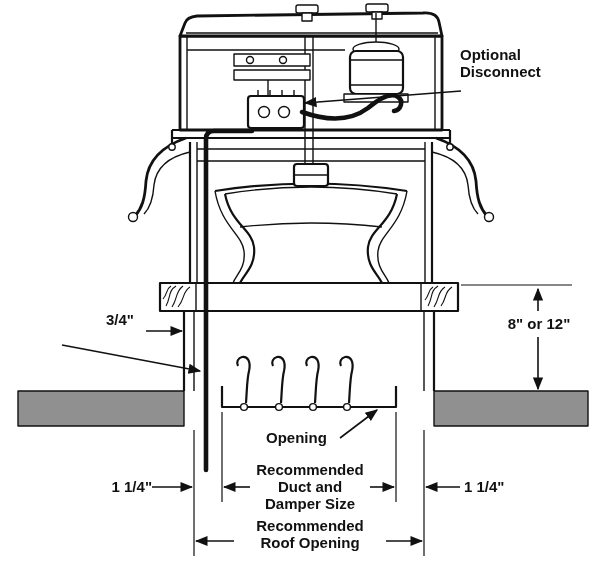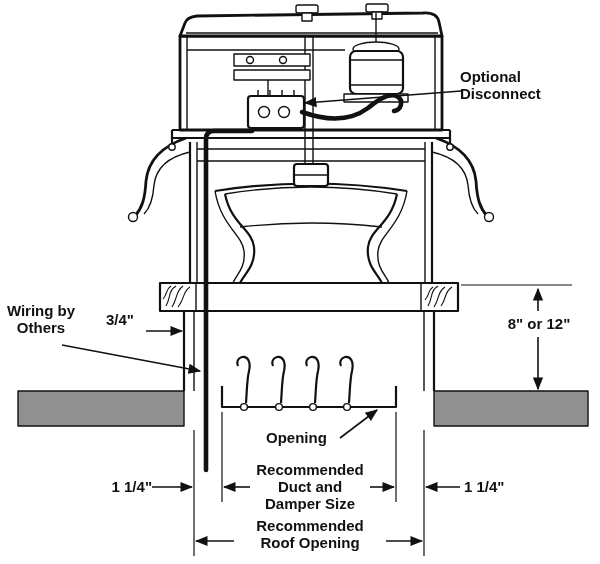--- a/index.html
+++ b/index.html
@@ -14,21 +14,21 @@
   .s2 { stroke-width:2.2; }
   .s3 { stroke-width:2.8; }
   .thick { stroke-width:4.6; stroke-linecap:round; }
   .dim { stroke-width:1.6; }
   .ext { stroke-width:1.2; }
   .g  { stroke-width:1.1; }
   .arrE { marker-end:url(#arr); }
   .label { position:absolute; color:var(--line,#111); font-weight:700; font-size:15px;
            line-height:17px; white-space:pre-line; letter-spacing:0; }
   .tc { text-align:center; } .tr { text-align:right; }
-  #lbl-disconnect { left:460px; top:68px; width:110px; }
+  #lbl-disconnect { left:460px; top:46px; width:110px; }
   #lbl-wiring     { left:0px;   top:302px; width:82px; }
   #lbl-34         { left:96px;  top:311px; width:48px; }
   #lbl-812        { left:497px; top:315px; width:84px; }
   #lbl-damper     { left:266px; top:429px; width:70px; }
   #lbl-duct       { left:246px; top:461px; width:128px; }
   #lbl-114L       { left:94px;  top:478px; width:58px; }
   #lbl-114R       { left:464px; top:478px; width:58px; }
   #lbl-roof       { left:228px; top:517px; width:164px; }
 </style>
 </head>
@@ -161,22 +161,20 @@
     <path class="ln dim arrE" d="M460,487 L426,487"></path>
     <path class="ln dim arrE" d="M250,487 L224,487"></path>
     <path class="ln dim arrE" d="M370,487 L394,487"></path>
     <path class="ln dim arrE" d="M234,541 L196,541"></path>
     <path class="ln dim arrE" d="M386,541 L422,541"></path>
   </g>
 </svg>
 
 <div class="label" id="lbl-disconnect">Optional
 Disconnect</div>
-<div class="label tc" id="lbl-wiring">Wiring by
-Others</div>
 <div class="label tc" id="lbl-34">3/4"</div>
 <div class="label tc" id="lbl-812">8" or 12"</div>
 <div class="label" id="lbl-damper">Opening</div>
 <div class="label tc" id="lbl-duct">Recommended
 Duct and
 Damper Size</div>
 <div class="label tr" id="lbl-114L">1 1/4"</div>
 <div class="label" id="lbl-114R">1 1/4"</div>
 <div class="label tc" id="lbl-roof">Recommended
 Roof Opening</div>

